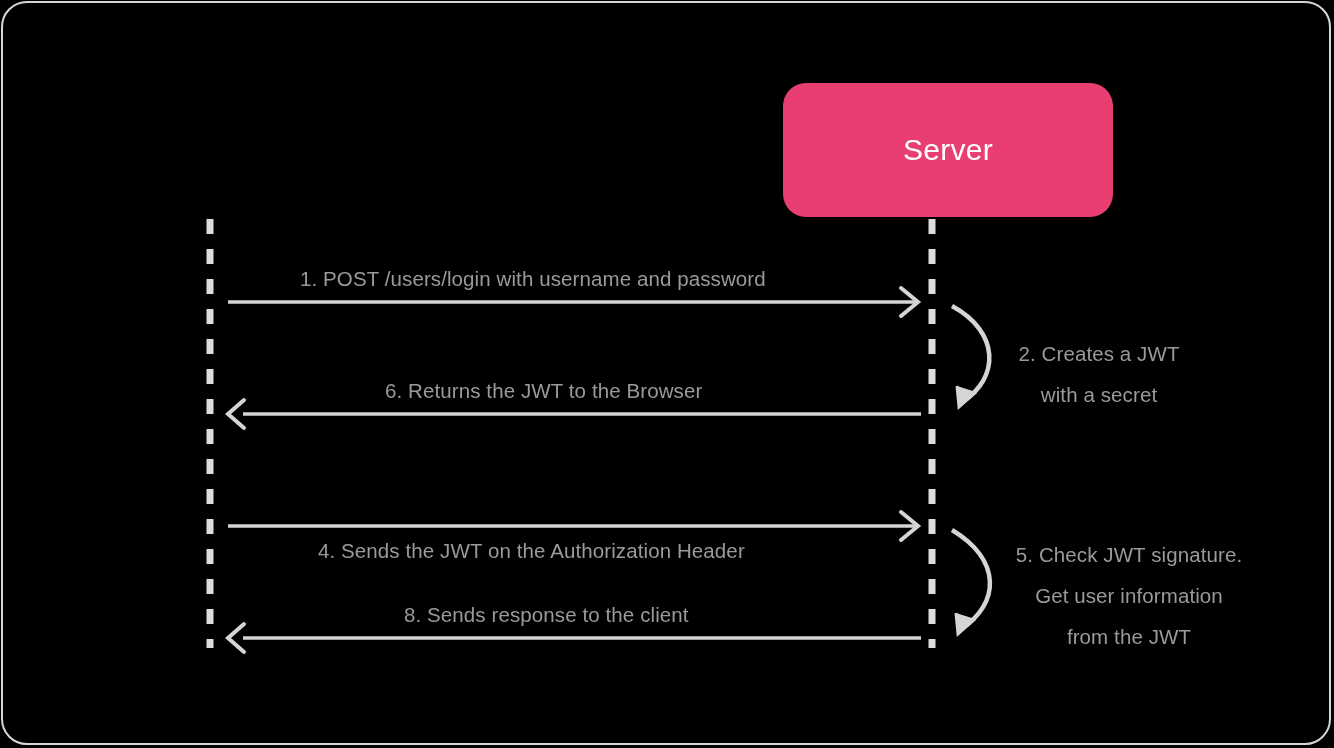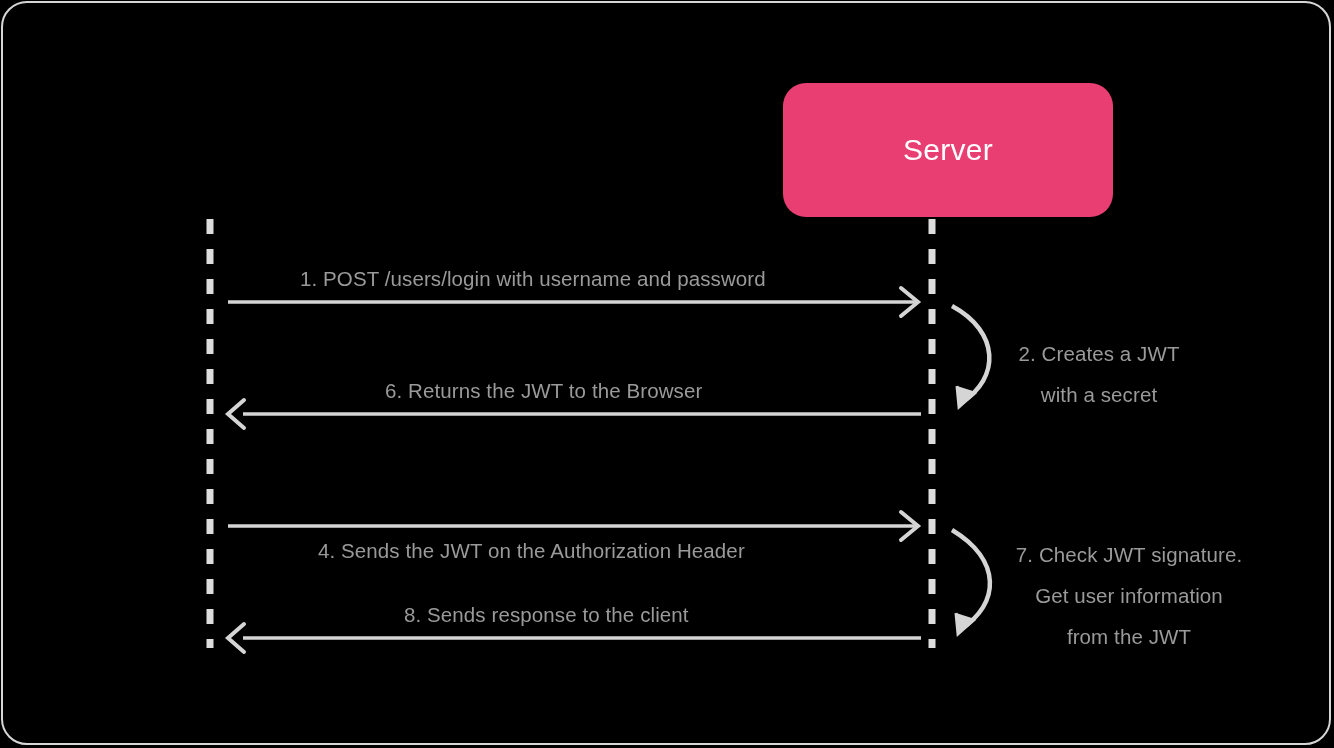--- a/index.html
+++ b/index.html
@@ -143,17 +143,17 @@
 
   <div class="msg-label" style="left:385px; top:379px;">6. Returns the JWT to the Browser</div>
 
   <div class="msg-label" style="left:318px; top:491px;margin-top:48px;">4. Sends the JWT on the Authorization Header</div>
 
   <div class="msg-label" style="left:404px; top:603px;">8. Sends response to the client</div>
 
   <div class="note" style="left:1004px; top:333px; width:190px;">2. Creates a JWT
 with a secret</div>
 
-  <div class="note" style="left:1004px; top:534px; width:250px;">7. Check JWT signature.
+  <div class="note" style="left:1004px; top:534px; width:250px;">5. Check JWT signature.
 Get user information
 from the JWT</div>
 
 </div>
 
 </body></html>

